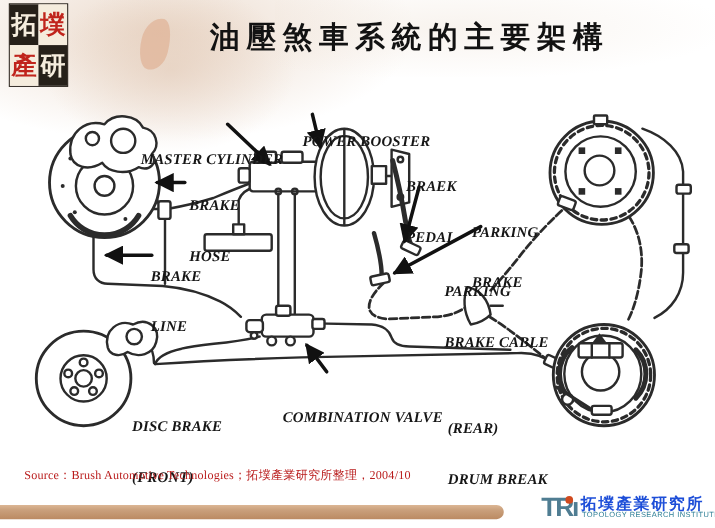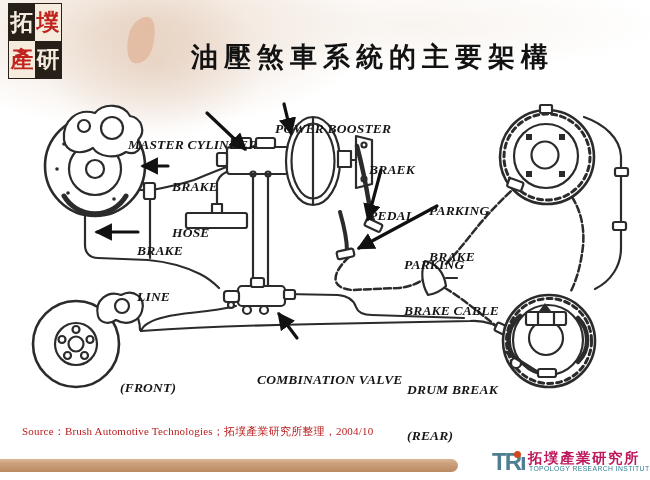--- a/index.html
+++ b/index.html
@@ -20,42 +20,42 @@
     border-radius:60% 40% 55% 45% / 45% 60% 40% 55%;transform:rotate(14deg);}
   
   .stamp{position:absolute;left:8px;top:3px;width:54px;height:76px;
     display:grid;grid-template-columns:1fr 1fr;grid-template-rows:1fr 1fr;
     border:1px solid #262019;box-sizing:border-box;}
   .stamp .cell{display:flex;align-items:center;justify-content:center;
     font-weight:bold;font-size:23px;line-height:1;}
   .stamp .dark{background:#262019;color:#f5ecdd;}
   .stamp .lite{background:#f5ecdd;color:#c0241c;}
   
-  .title{position:absolute;left:191px;top:39px;font-size:27px;font-weight:bold;
+  .title{position:absolute;left:191px;top:16px;font-size:27px;font-weight:bold;
     color:#121212;letter-spacing:6px;white-space:nowrap;font-family:Liberation Mono, monospace;}
   
   .lbl{position:absolute;font-size:13.5px;font-weight:bold;color:#161616;
     line-height:1.14;letter-spacing:.2px;white-space:pre;font-style:italic;}
   .lbl span{display:block;}
   
   svg.diagram{position:absolute;left:0;top:0;}
   
   .source{position:absolute;left:22px;top:424px;font-size:11px;color:#b91c1c;
     letter-spacing:.2px;white-space:nowrap;}
   
   .footer-bar{position:absolute;left:0;top:459px;width:458px;height:13px;
     background:linear-gradient(#dcb795 0%,#caa07c 35%,#bb8a62 100%);
     border-radius:0 8px 8px 0;}
   .tri{position:absolute;left:468px;top:448px;width:178px;height:30px;}
   .tri-letters{position:absolute;left:0;top:0;font-family:"Liberation Sans","DejaVu Sans",sans-serif;
     font-weight:bold;font-size:24px;line-height:27px;color:#4f7d92;letter-spacing:-2px;margin-left:24px;}
   .tri-dot{position:absolute;left:46px;top:3px;width:7px;height:7px;border-radius:50%;
     background:#d14a1e;}
   .tri-zh{position:absolute;left:60px;top:1px;font-weight:bold;font-size:14.5px;
-    color:#be185d;letter-spacing:1.5px;white-space:nowrap;}
+    color:#1d4ed8;letter-spacing:1.5px;white-space:nowrap;}
   .tri-en{position:absolute;left:61px;top:17px;font-family:"Liberation Sans","DejaVu Sans",sans-serif;
     font-size:6.8px;color:#2e7f95;letter-spacing:.4px;white-space:nowrap;}
 </style>
 </head>
 <body>
 
 <div class="map-blob blob1"></div>
 <div class="map-blob blob2"></div>
 <div class="map-blob blob3"></div>
 <div class="map-blob taiwan"></div>
@@ -242,25 +242,26 @@
   <span>LINE</span>
 </div>
 <div class="lbl" style="left:404px;top:226px;">
   <span>PARKING</span>
   <span>BRAKE CABLE</span>
 </div>
 <div class="lbl" style="left:228px;top:341px;margin-left:29px;">
   <span>COMBINATION VALVE</span>
 </div>
 <div class="lbl" style="left:120px;top:349px;">
+  <span>DISC BRAKE</span>
   <span>(FRONT)</span>
 </div>
 <div class="lbl" style="left:407px;top:351px;">
+  <span>(REAR)</span>
   <span>DRUM BREAK</span>
-  <span>(REAR)</span>
 </div>
 
 <div class="source">Source：Brush Automotive Technologies；拓墣產業研究所整理，2004/10</div>
 
 <div class="footer-bar"></div>
 <div class="tri">
   <span class="tri-letters">TRı</span>
   <span class="tri-dot"></span>
   <span class="tri-zh">拓墣產業研究所</span>
   <span class="tri-en">TOPOLOGY RESEARCH INSTITUTE</span>

